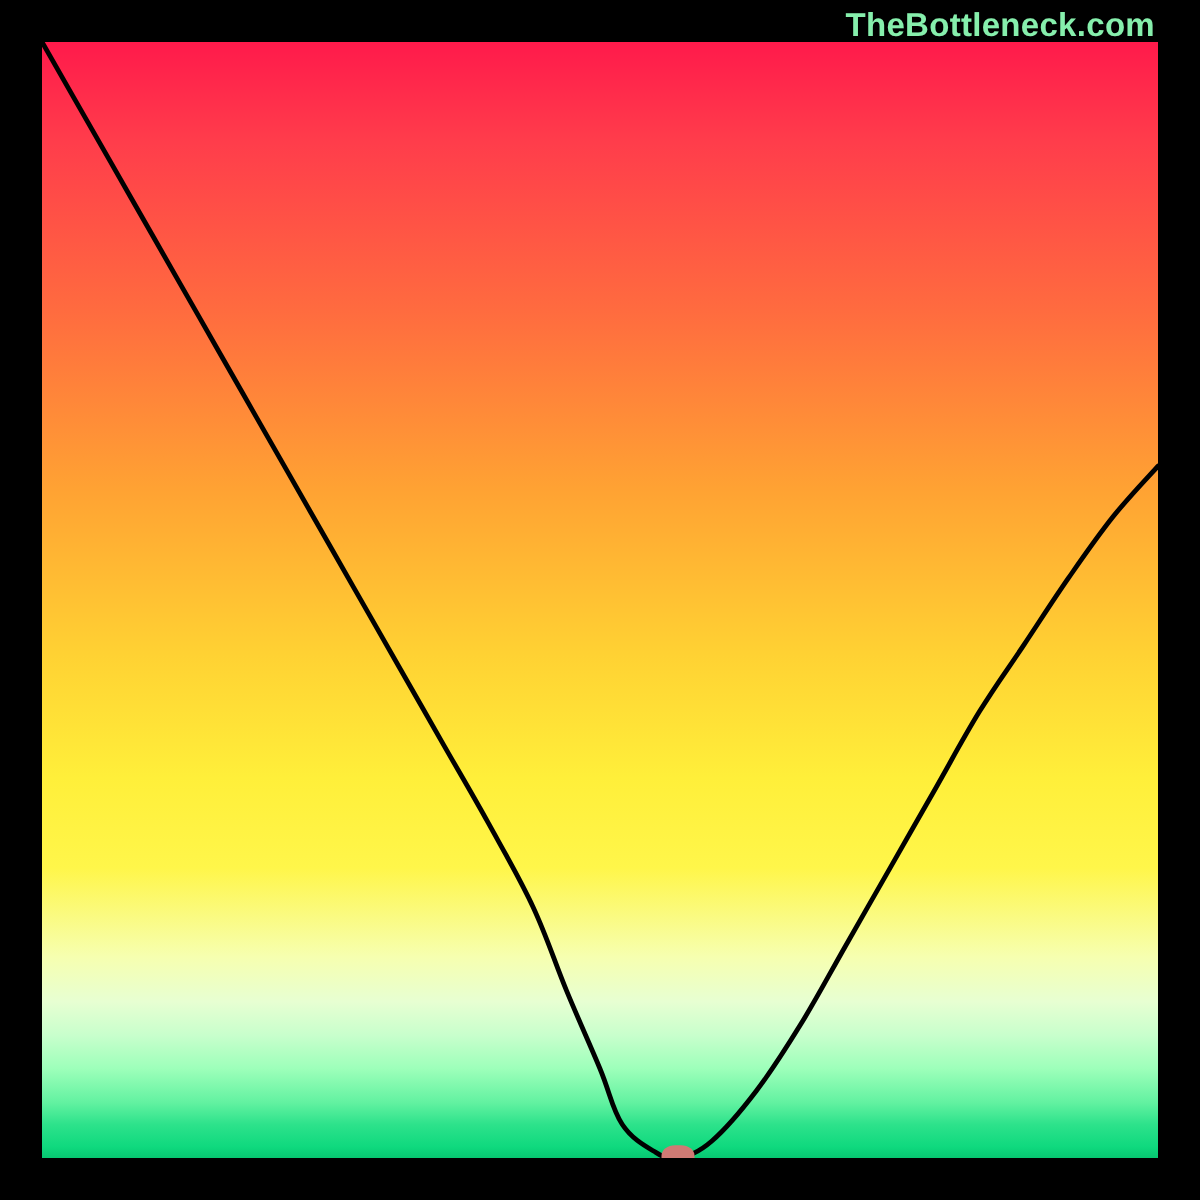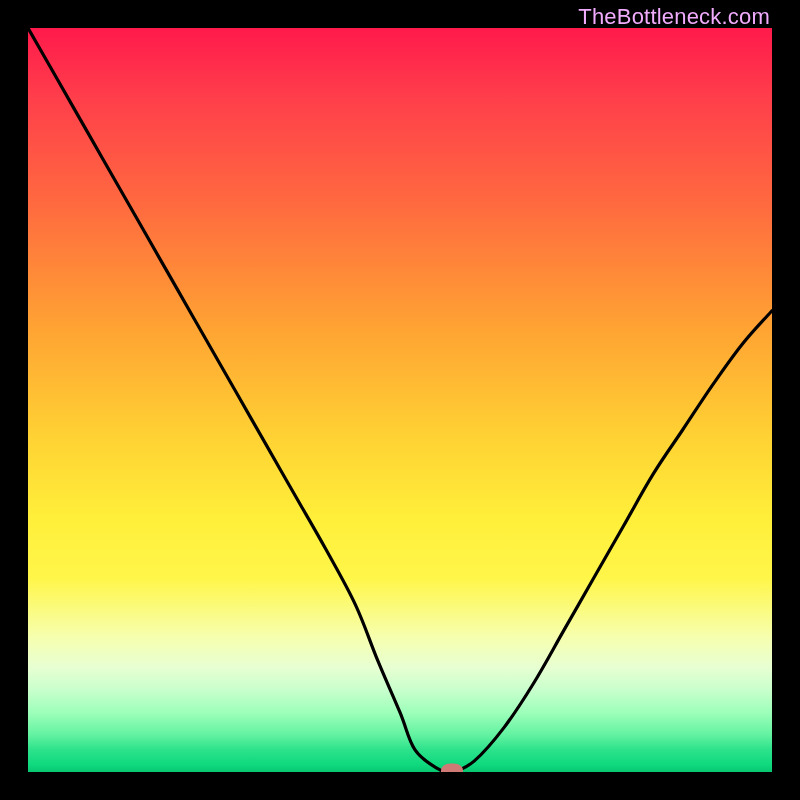--- a/index.html
+++ b/index.html
@@ -46,23 +46,23 @@
       #63f2a1 95%,
       #2de28b 97%,
       #0fd97e 99%,
       #07c771 100%
     );
   }
   .attribution {
     position: absolute;
     top: 4px;
     right: 30px;
-    color: #f0abfc;
+    color: #86efac;
     font-size: 22px;
-    font-weight: 400;
+    font-weight: 700;
     letter-spacing: 0.2px;
   }
   svg.curve {
     position: absolute;
     inset: 0;
   }
   .marker {
     position: absolute;
     width: 22px;
     height: 15px;

